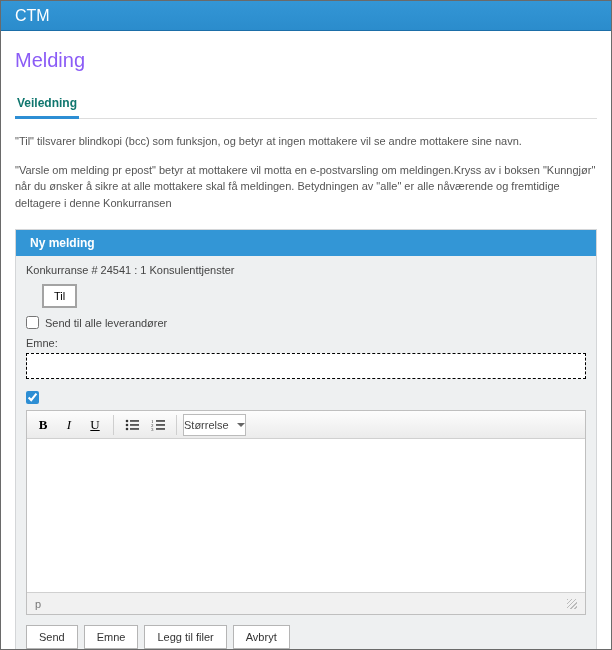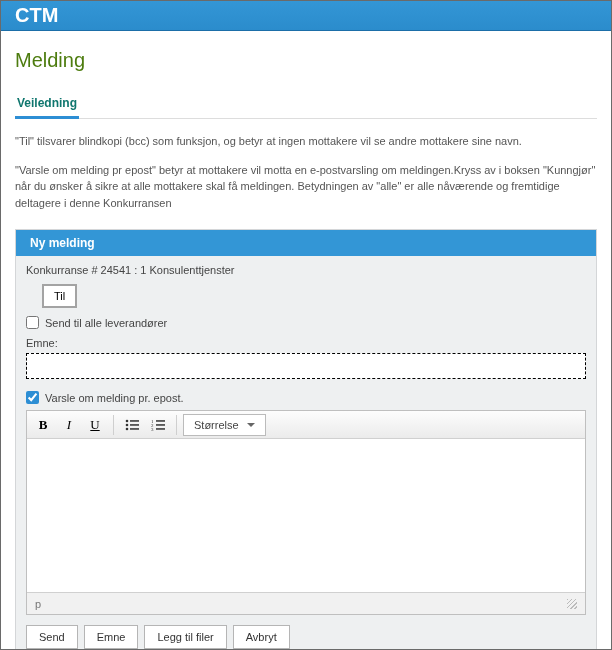--- a/index.html
+++ b/index.html
@@ -17,30 +17,30 @@
       position: relative;
       overflow: hidden;
     }
     .titlebar {
       background: linear-gradient(#3396d6, #2b8ccc);
       color: #fff;
       height: 30px;
       display: flex;
       align-items: center;
       padding: 0 14px;
-      font-weight: bold;
-      font-size: 20px;
+      font-weight: normal;
+      font-size: 16px;
       border-bottom: 1px solid #1b6ea8;
     }
     .main {
       padding: 14px;
     }
     .page-title {
       font-size: 20px;
-      color: #4d7c0f;
+      color: #8b5cf6;
       font-weight: normal;
       margin: 4px 0 18px 0;
     }
     .tabrow {
       border-bottom: 1px solid #ddd;
       margin-bottom: 14px;
     }
     .tab {
       display: inline-block;
       padding: 6px 2px;
@@ -140,21 +140,21 @@
       font-family: "Times New Roman", serif;
       font-size: 13px;
     }
     .tbtn.bold { font-weight: bold; }
     .tbtn.ital { font-style: italic; }
     .tbtn.under { text-decoration: underline; }
     .sep { width: 1px; height: 20px; background: #cfcfcf; margin: 0 4px; }
     .size-dd {
       display: flex; align-items: center;
       border: 1px solid #bbb; background: #fff;
-      height: 22px; padding: 0 10px;
+      height: 22px; padding: 0 0;
       font-size: 11px; color: #444; gap: 8px;
       cursor: pointer;
     }
     .size-dd .caret {
       border-left: 4px solid transparent;
       border-right: 4px solid transparent;
       border-top: 4px solid #666;
     }
     .editor-area {
       width: 100%;
@@ -229,21 +229,20 @@
         <div class="chk-row">
           <input type="checkbox" style="">
           <span>Send til alle leverandører</span>
         </div>
 
         <label class="emne-lbl">Emne:</label>
         <input type="text" class="subject-input" value="" style="">
 
         <div class="chk-row varsle">
           <input type="checkbox" checked="" style="">
-          <span>Varsle om melding pr. epost.</span>
         </div>
 
         <div class="editor">
           <div class="editor-toolbar">
             <button class="tbtn bold">B</button>
             <button class="tbtn ital">I</button>
             <button class="tbtn under">U</button>
             <span class="sep"></span>
             <button class="tbtn">
               <svg width="14" height="12" viewBox="0 0 14 12">

